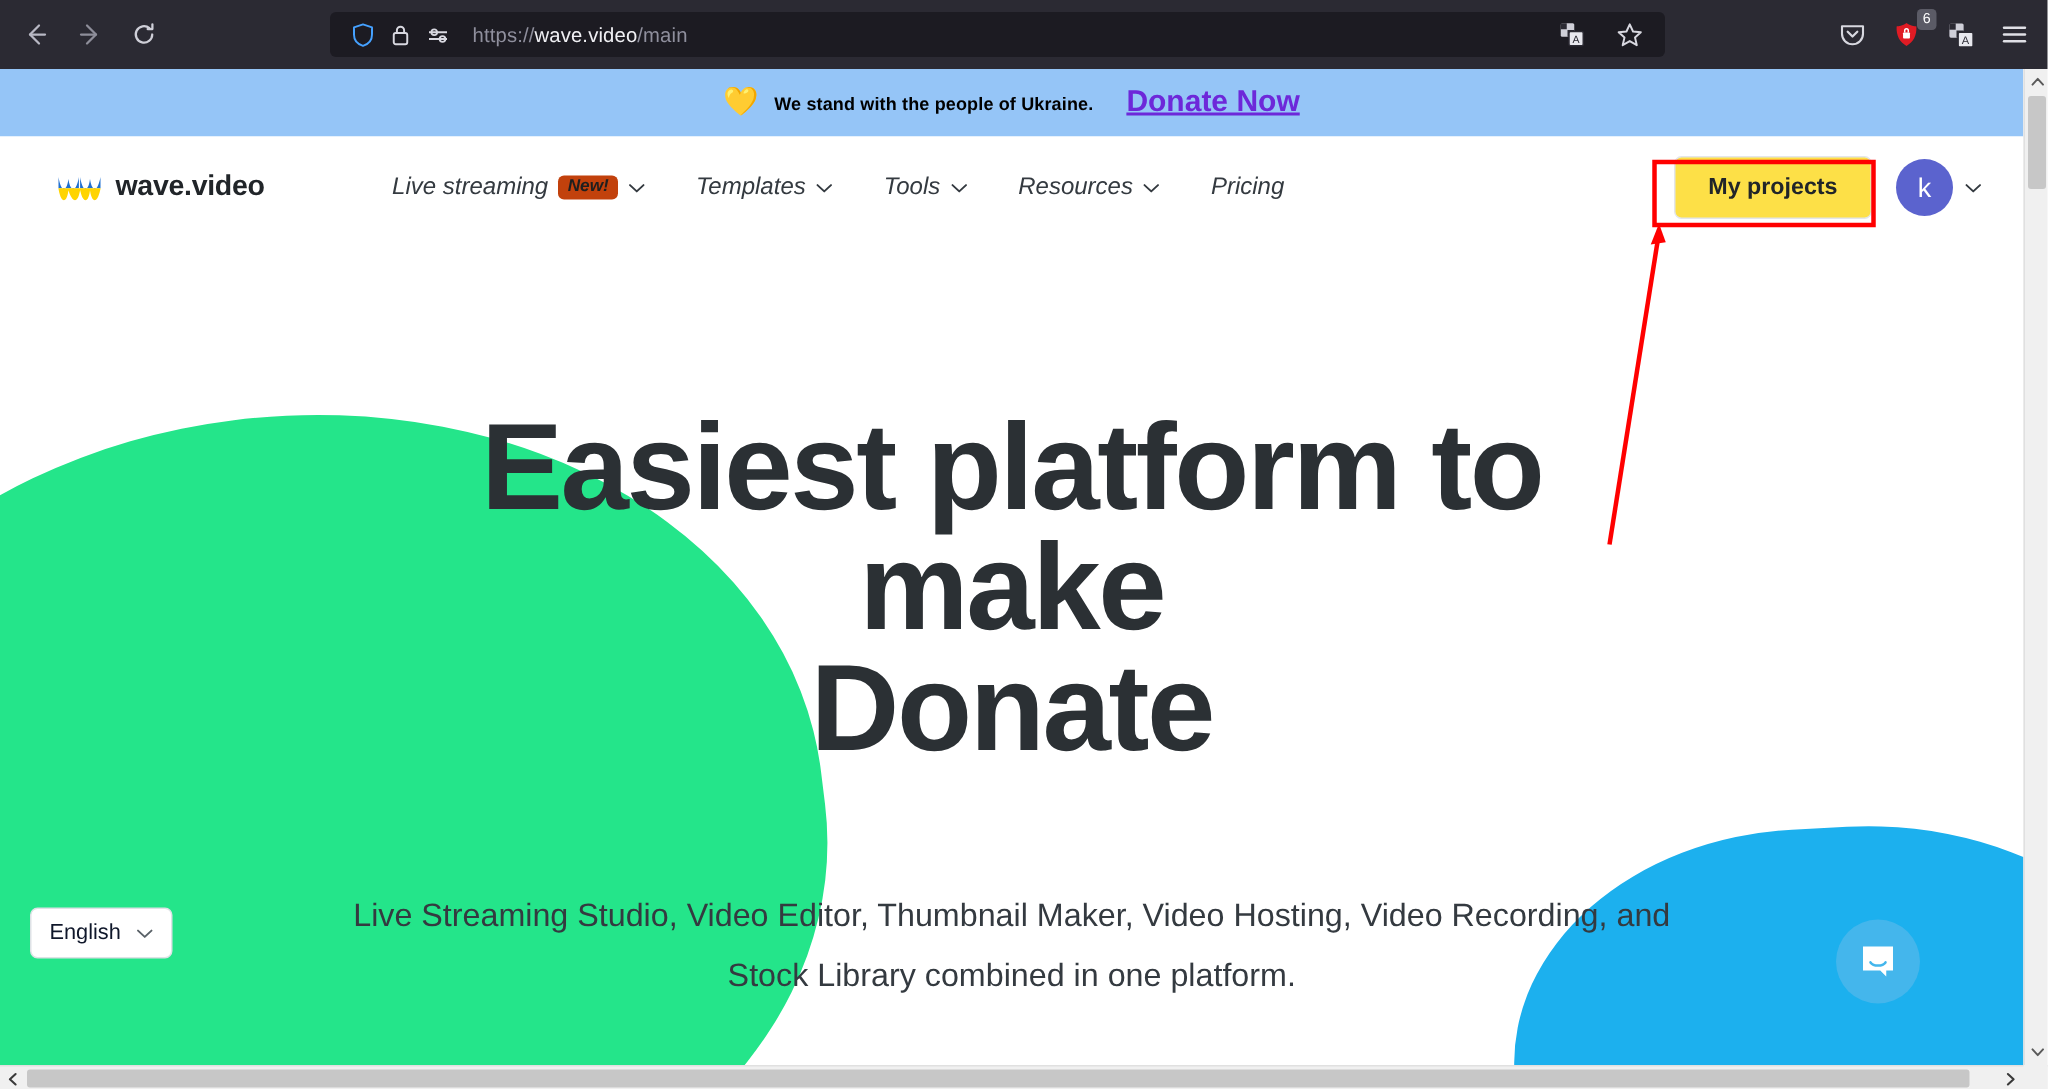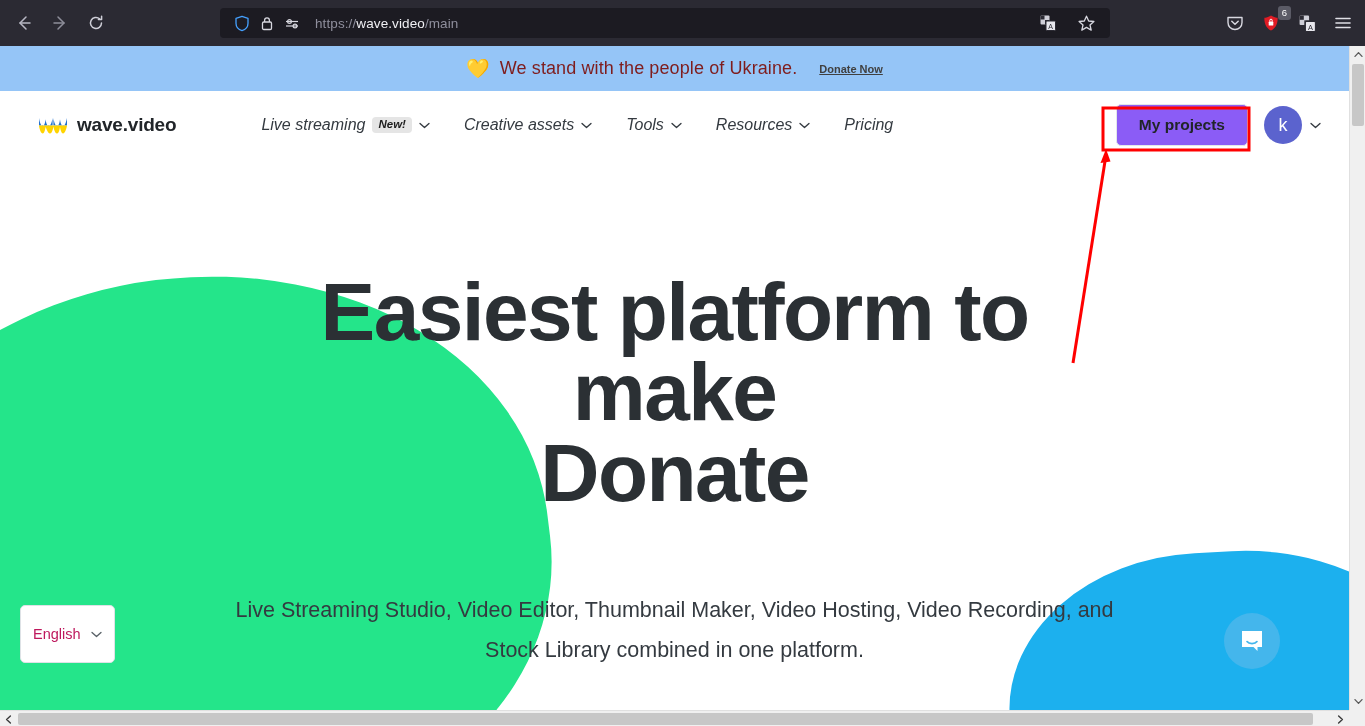--- a/index.html
+++ b/index.html
@@ -82,25 +82,25 @@
   
   .ukraine-banner {
     position: absolute; top: 0; left: 0;
     width: 1349px; height: 45px;
     background: #95c5f7;
     display: flex; align-items: center; justify-content: center;
     gap: 10px;
   }
   .heart { font-size: 19px; line-height: 1; color: #ffd900; }
   .banner-text {
-    font-size: 18px; font-weight: normal; color: #7f1d1d;
+    font-size: 12px; font-weight: bold; color: #000000;
     letter-spacing: 0.1px;
   }
   .banner-link {
-    font-size: 11px; font-weight: bold; color: #404040;
+    font-size: 20px; font-weight: bold; color: #6d28d9;
     text-decoration: underline;
     margin-left: 12px;
     cursor: pointer;
   }
 
   
   .site-header {
     position: absolute; top: 45px; left: 0;
     width: 1349px; height: 68px;
     background: #ffffff;
@@ -124,40 +124,40 @@
   .nav-item {
     display: flex; align-items: center; gap: 7px;
     padding: 0 17px;
     font-size: 16px;
     color: #343a40;
     cursor: pointer;
     white-space: nowrap;
     height: 40px;
   }
   .new-badge {
-    background: #e5e5e5;
+    background: #c2410c;
     color: #1f1f1f;
     font-size: 11.5px;
     font-weight: bold;
     border-radius: 4px;
     padding: 2px 6px 3px 6px;
     line-height: 1;
   }
   .chev {
     width: 11px; height: 7px; display: block;
   }
 
   .header-right {
     margin-left: auto;
     display: flex; align-items: center;
     margin-right: 28px;
     gap: 16px;
   }
   .my-projects-btn {
-    background: #8b5cf6;
+    background: #fde047;
     border: 1px solid #e3e6ea;
     border-radius: 5px;
     font-size: 15.5px;
     font-weight: bold;
     color: #212529;
     padding: 11px 22px;
     cursor: pointer;
     white-space: nowrap;
   }
   .avatar-wrap { display: flex; align-items: center; gap: 8px; }
@@ -212,24 +212,24 @@
     color: #343a40;
   }
 
   
   .lang-picker {
     position: absolute;
     left: 20px; top: 559px;
     background: #ffffff;
     border: 1px solid #dee2e6;
     border-radius: 5px;
-    padding: 20px 12px;
+    padding: 8px 12px;
     display: flex; align-items: center; gap: 10px;
     font-size: 14.5px;
-    color: #be185d;
+    color: #0f172a;
     cursor: pointer;
     z-index: 6;
   }
 
   
   .intercom {
     position: absolute;
     left: 1224px; top: 567px;
     width: 56px; height: 56px;
     border-radius: 50%;
@@ -407,21 +407,21 @@
 
     <nav class="main-nav">
       <div class="nav-item">
         <span>Live streaming</span>
         <span class="new-badge">New!</span>
         <svg class="chev" viewBox="0 0 11 7">
             <path d="M1 1.4 L5.5 5.6 L10 1.4" fill="none" stroke="#343a40" stroke-width="1.3" stroke-linecap="round" stroke-linejoin="round"></path>
           </svg>
       </div>
       <div class="nav-item">
-        <span>Creative assets</span>
+        <span>Templates</span>
         <svg class="chev" viewBox="0 0 11 7">
             <path d="M1 1.4 L5.5 5.6 L10 1.4" fill="none" stroke="#343a40" stroke-width="1.3" stroke-linecap="round" stroke-linejoin="round"></path>
           </svg>
       </div>
       <div class="nav-item">
         <span>Tools</span>
         <svg class="chev" viewBox="0 0 11 7">
             <path d="M1 1.4 L5.5 5.6 L10 1.4" fill="none" stroke="#343a40" stroke-width="1.3" stroke-linecap="round" stroke-linejoin="round"></path>
           </svg>
       </div>

